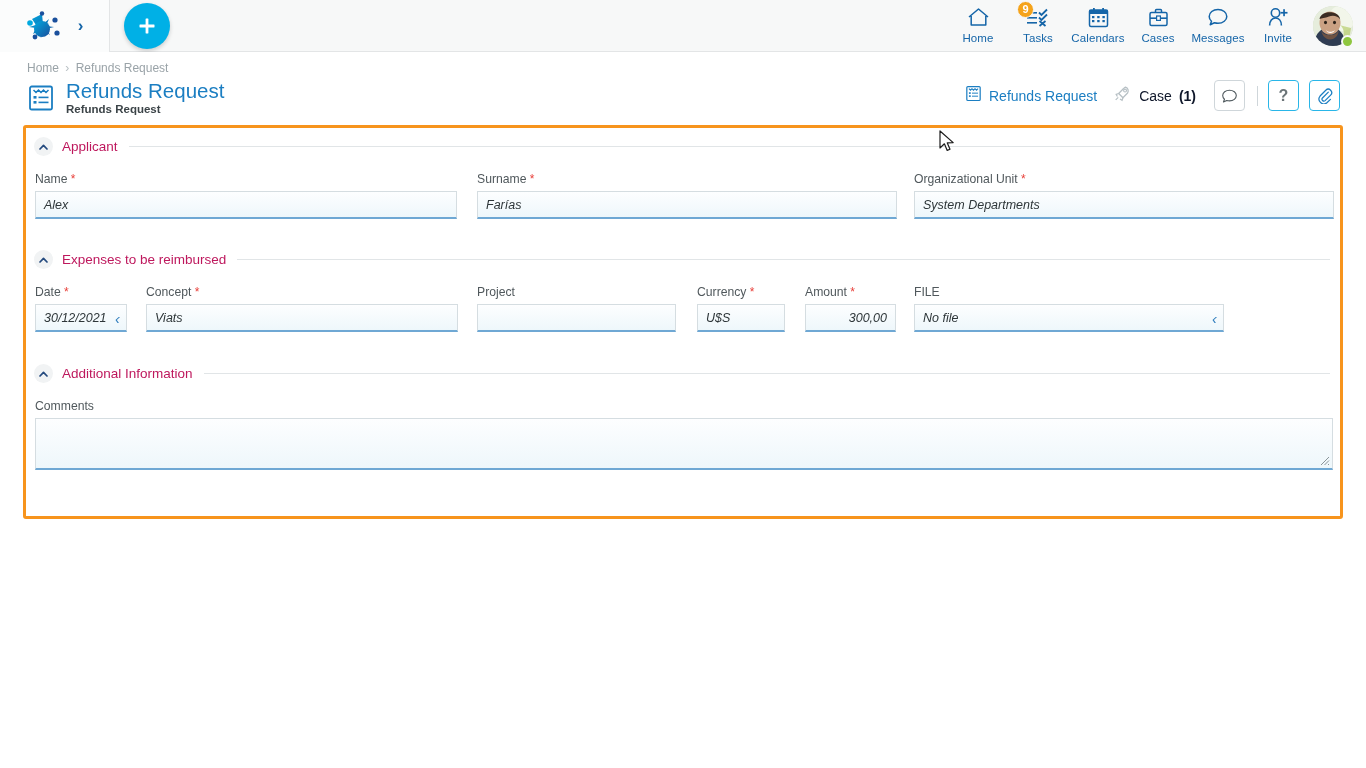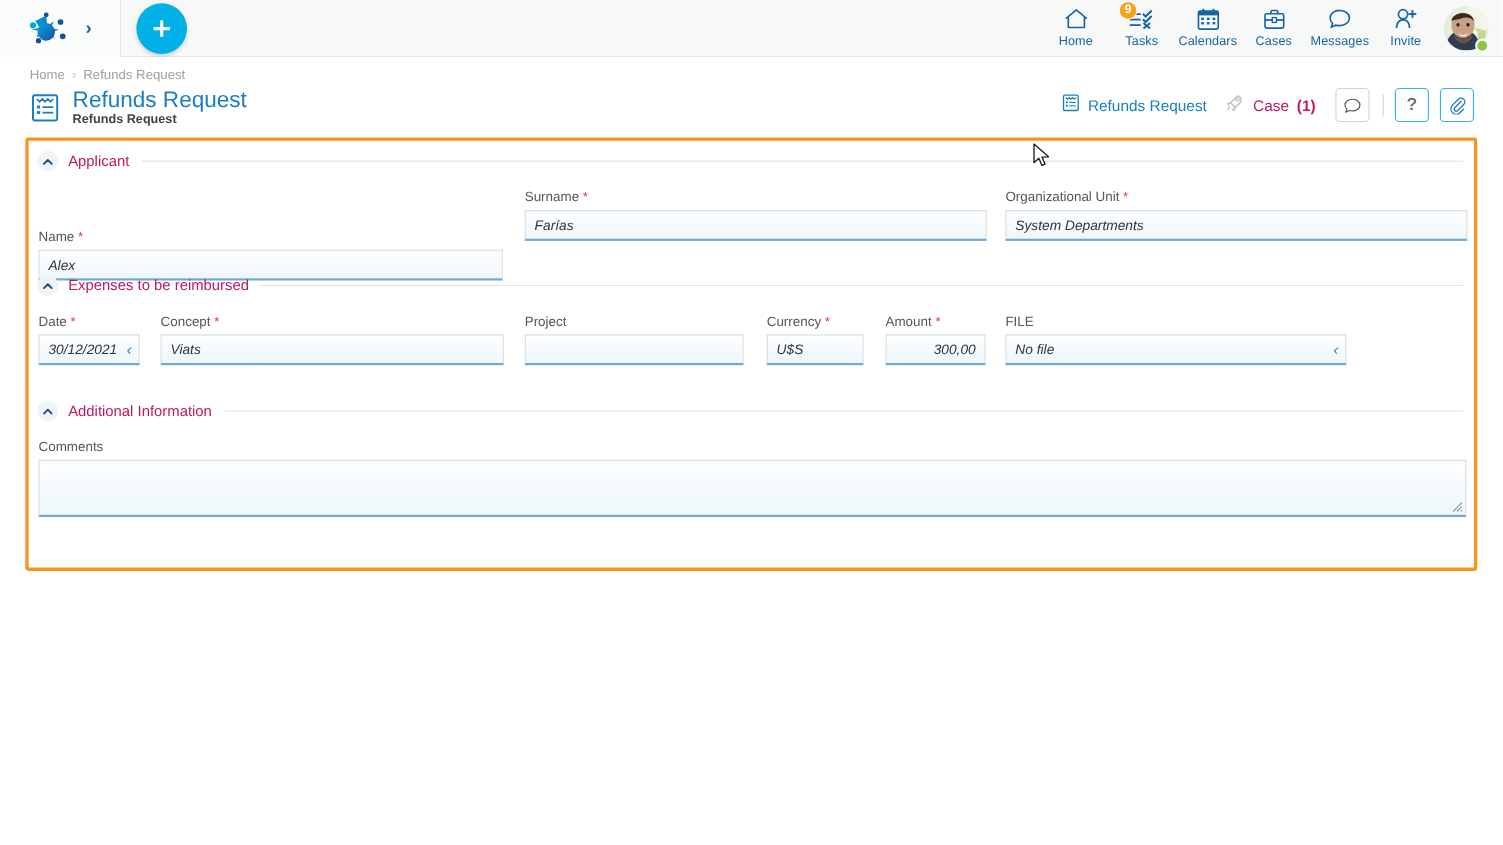--- a/index.html
+++ b/index.html
@@ -107,21 +107,21 @@
 
   .head-right {
     position: absolute; right: 26px; top: 28px;
     display: flex; align-items: center; gap: 0;
   }
   .tab-chip {
     display: flex; align-items: center; gap: 7px;
     padding: 4px 8px; cursor: pointer;
   }
   .tab-chip .t-lbl { font-size: 14px; color: #1b7ec2; }
-  .tab-chip.muted .t-lbl { color: #be185d; text-align: right; }
+  .tab-chip.muted .t-lbl { color: #0f172a; text-align: right; }
   .tab-chip .cnt { color:#f0951a; font-weight:bold; }
   .icon-btn {
     width: 31px; height: 31px; border-radius: 4px;
     border: 1px solid #cfd6da; background: #fff;
     display:flex; align-items:center; justify-content:center;
     cursor:pointer; margin-left: 10px;
   }
   .icon-btn.cyan { border-color: #29b6e8; }
   .vdiv { width:1px; height:20px; background:#cfd6da; margin-left:12px; }
 
@@ -400,21 +400,21 @@
   <div class="section-head" style="top:9px;">
     <span class="sec-caret">
       <svg width="9" height="6" viewBox="0 0 9 6">
         <path d="M1 5 L4.5 1.4 L8 5" fill="none" stroke="#23497e" stroke-width="1.7" stroke-linecap="round" stroke-linejoin="round"></path>
       </svg>
     </span>
     <span class="sec-title">Applicant</span>
     <span class="sec-rule"></span>
   </div>
 
-  <div class="field" style="left:9px; top:44px; width:422px;margin-top:36px;">
+  <div class="field" style="left:9px; top:44px; width:422px;">
     <div class="field-label">
       <span>Name</span><span class="req">&nbsp;*</span>
     </div>
     <div class="inp-wrap">
       <div class="inp">Alex</div>
     </div>
   </div>
 
   <div class="field" style="left:888px; top:44px; width:420px;">
     <div class="field-label">

